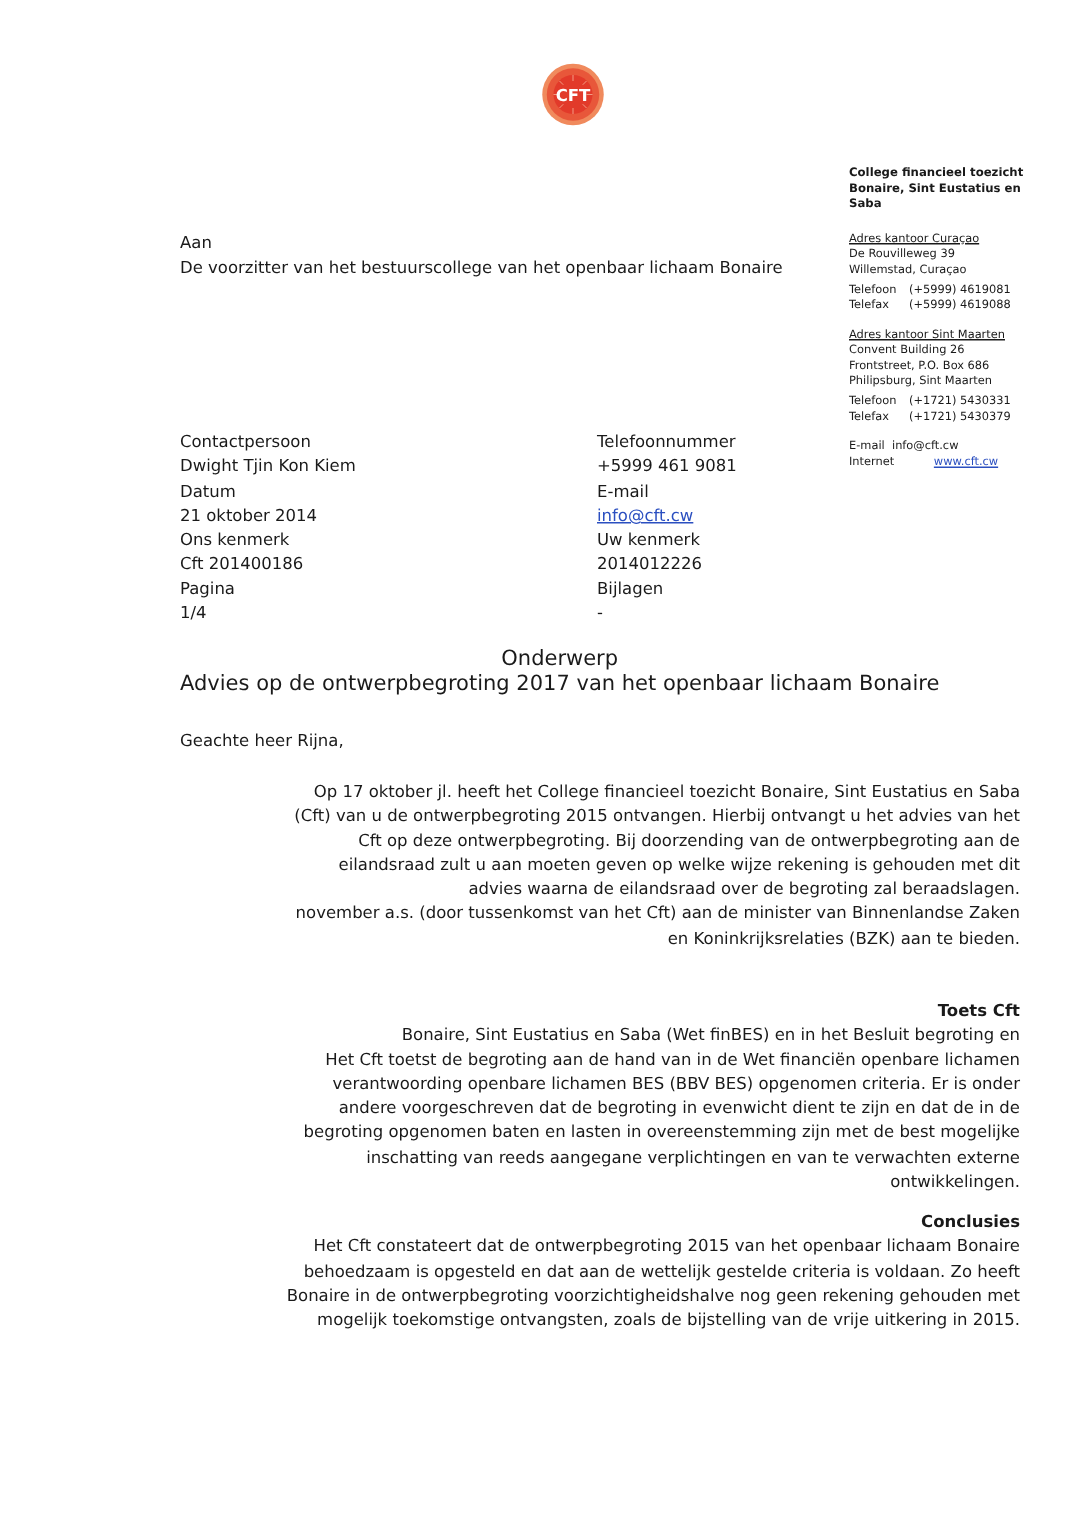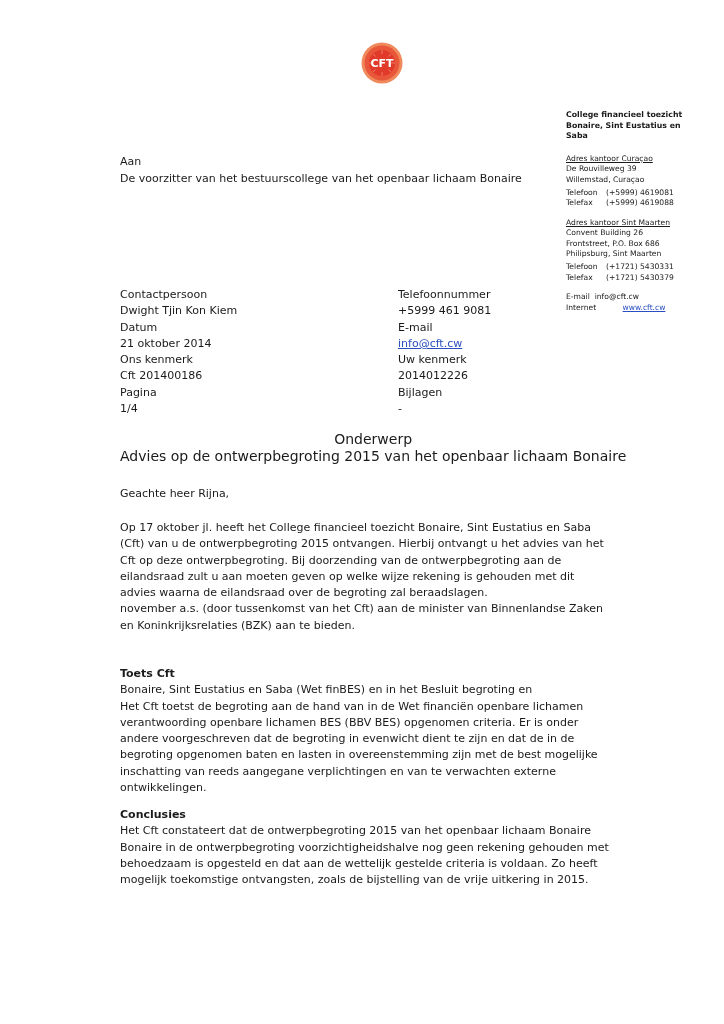--- a/index.html
+++ b/index.html
@@ -21,21 +21,21 @@
   .sidebar .row { display: flex; }
   .sidebar .row .k { width: 40px; }
   .sidebar a { color: #2b4fc0; text-decoration: underline; margin-left: 24px; }
   .addr { position: absolute; left: 120px; top: 153px; font-size: 11px; line-height: 17px; }
   .meta { position: absolute; top: 287px; font-size: 11px; line-height: 16.3px; }
   .meta.left { left: 120px; }
   .meta.right { left: 398px; }
   .meta a { color: #2b4fc0; text-decoration: underline; }
   .subject { position: absolute; left: 120px; top: 431px; font-size: 14px; line-height: 17px; text-align: center; }
   .greet { position: absolute; left: 120px; top: 486px; font-size: 11px; line-height: 16px; }
-  .body-block { position: absolute; left: 120px; width: 560px; font-size: 11px; line-height: 16.3px; }
+  .body-block { position: absolute; left: 120px; width: 560px; font-size: 11px; line-height: 16.3px; text-align: right; }
   .body-block .line { white-space: nowrap; }
   .h { font-weight: bold; }
 </style>
 </head>
 <body>
 
 <div class="logo">
   <svg width="42" height="42" viewBox="0 0 42 42">
     <circle cx="21" cy="21" r="20.5" fill="#f08a5d"></circle>
     <circle cx="21" cy="21" r="17.5" fill="#e8573a"></circle>
@@ -118,21 +118,21 @@
   <div>E-mail</div>
   <div><a>info@cft.cw</a></div>
   <div>Uw kenmerk</div>
   <div>2014012226</div>
   <div>Bijlagen</div>
   <div>-</div>
 </div>
 
 <div class="subject">
   <div>Onderwerp</div>
-  <div>Advies op de ontwerpbegroting 2015 van het openbaar lichaam Bonaire</div>
+  <div>Advies op de ontwerpbegroting 2017 van het openbaar lichaam Bonaire</div>
 </div>
 
 <div class="greet">Geachte heer Rijna,</div>
 
 <div class="body-block" style="top:520px">
   <div class="line">Op 17 oktober jl. heeft het College financieel toezicht Bonaire, Sint Eustatius en Saba</div>
   <div class="line">(Cft) van u de ontwerpbegroting 2015 ontvangen. Hierbij ontvangt u het advies van het</div>
   <div class="line">Cft op deze ontwerpbegroting. Bij doorzending van de ontwerpbegroting aan de</div>
   <div class="line">eilandsraad zult u aan moeten geven op welke wijze rekening is gehouden met dit</div>
   <div class="line">advies waarna de eilandsraad over de begroting zal beraadslagen.</div>
@@ -147,16 +147,16 @@
   <div class="line">verantwoording openbare lichamen BES (BBV BES) opgenomen criteria. Er is onder</div>
   <div class="line">andere voorgeschreven dat de begroting in evenwicht dient te zijn en dat de in de</div>
   <div class="line">begroting opgenomen baten en lasten in overeenstemming zijn met de best mogelijke</div>
   <div class="line">inschatting van reeds aangegane verplichtingen en van te verwachten externe</div>
   <div class="line">ontwikkelingen.</div>
 </div>
 
 <div class="body-block" style="top:807px">
   <div class="line h">Conclusies</div>
   <div class="line">Het Cft constateert dat de ontwerpbegroting 2015 van het openbaar lichaam Bonaire</div>
+  <div class="line">behoedzaam is opgesteld en dat aan de wettelijk gestelde criteria is voldaan. Zo heeft</div>
   <div class="line">Bonaire in de ontwerpbegroting voorzichtigheidshalve nog geen rekening gehouden met</div>
-  <div class="line">behoedzaam is opgesteld en dat aan de wettelijk gestelde criteria is voldaan. Zo heeft</div>
   <div class="line">mogelijk toekomstige ontvangsten, zoals de bijstelling van de vrije uitkering in 2015.</div>
 </div>
 
 </body></html>

